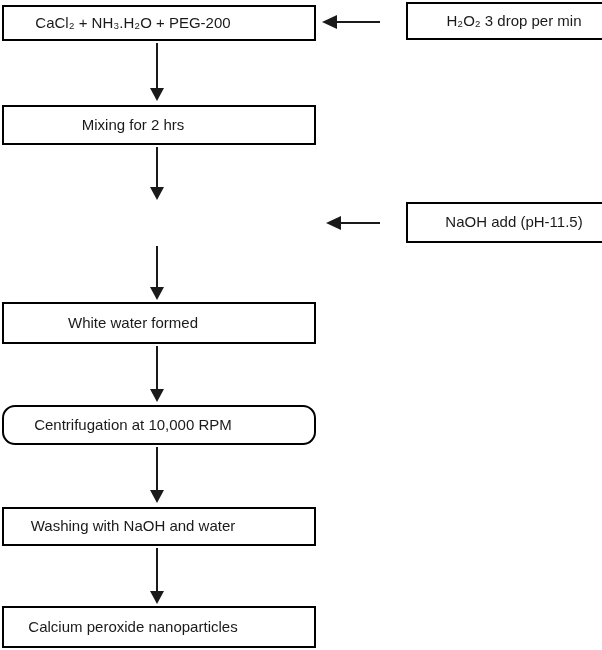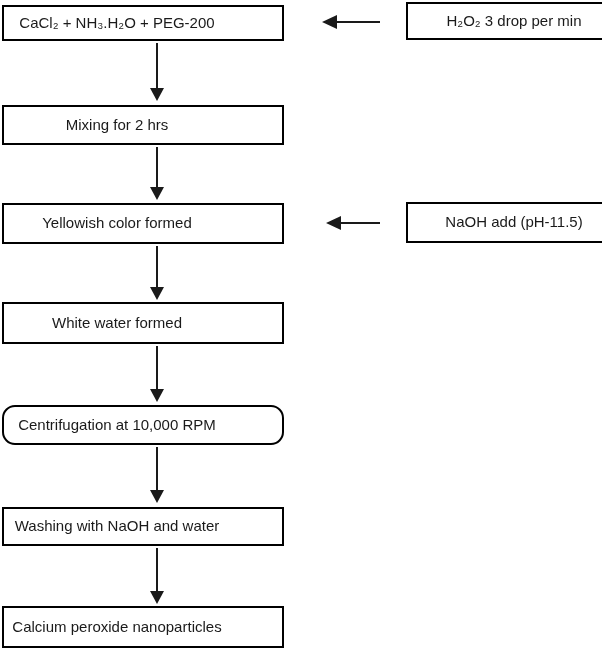--- a/index.html
+++ b/index.html
@@ -30,21 +30,21 @@
     background: #ffffff;
     display: flex;
     align-items: center;
     justify-content: center;
     font-size: 15px;
     line-height: 1.1;
     white-space: nowrap;
   }
   .box.main {
     left: 2px;
-    width: 282px;
+    width: 314px;
     padding-right: 52px; 
   }
   .box.side {
     left: 382px;
     width: 216px;
     margin-left: 24px;
   }
   .arrow-line {
     stroke: #1a1a1a;
     stroke-width: 2;
@@ -93,21 +93,20 @@
     <g>
       <line class="arrow-line" x1="380" y1="223" x2="341" y2="223"></line>
       <polygon class="arrow-head" points="341,216 341,230 326,223"></polygon>
     </g>
   </svg>
 
   <div class="box main" style="top:5px;   height:36px;">CaCl₂ + NH₃.H₂O + PEG-200</div>
 
   <div class="box main" style="top:105px; height:40px;">Mixing for 2 hrs</div>
 
-  <div class="box main" style="top:203px; height:41px;">Yellowish color formed</div>
 
   <div class="box main" style="top:302px; height:42px;">White water formed</div>
 
   <div class="box main" style="top:405px; height:40px;border-radius:13px;">Centrifugation at 10,000 RPM</div>
 
   <div class="box main" style="top:606px; height:42px;">Calcium peroxide nanoparticles</div>
 
   <div class="box main" style="top:507px; height:39px;">Washing with NaOH and water</div>
 
   <div class="box side" style="top:2px;   height:38px;">H₂O₂ 3 drop per min</div>

